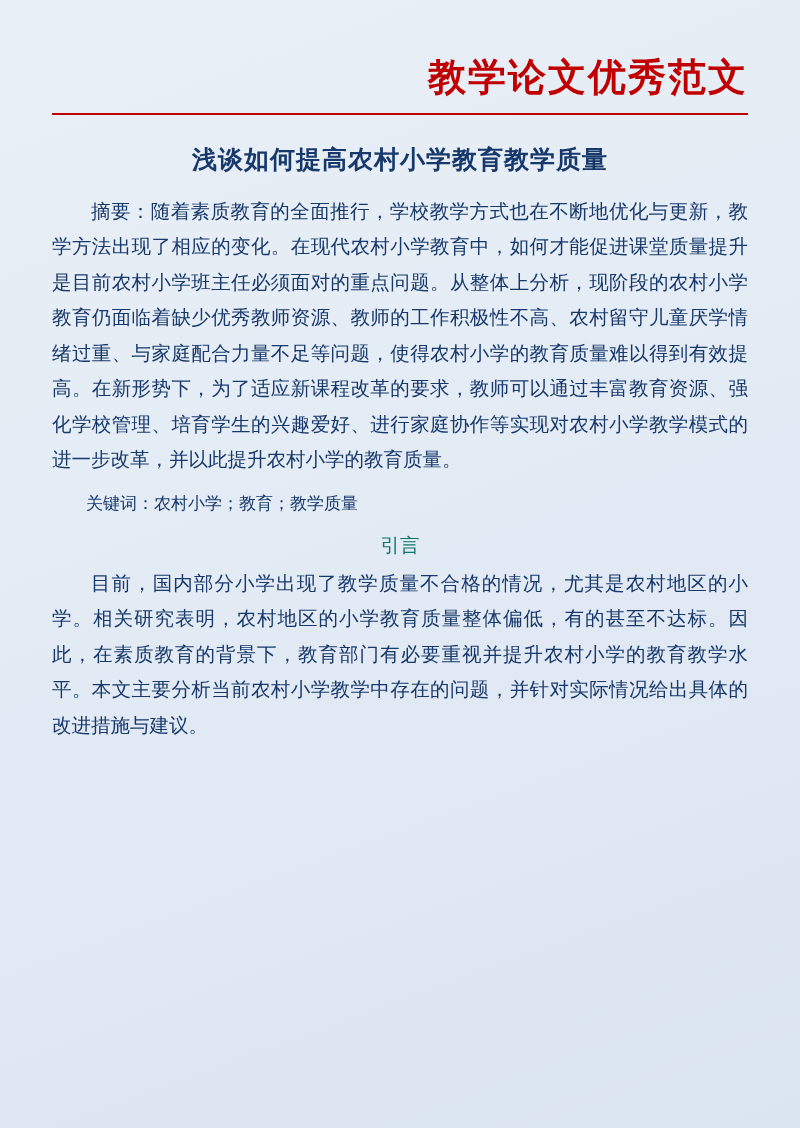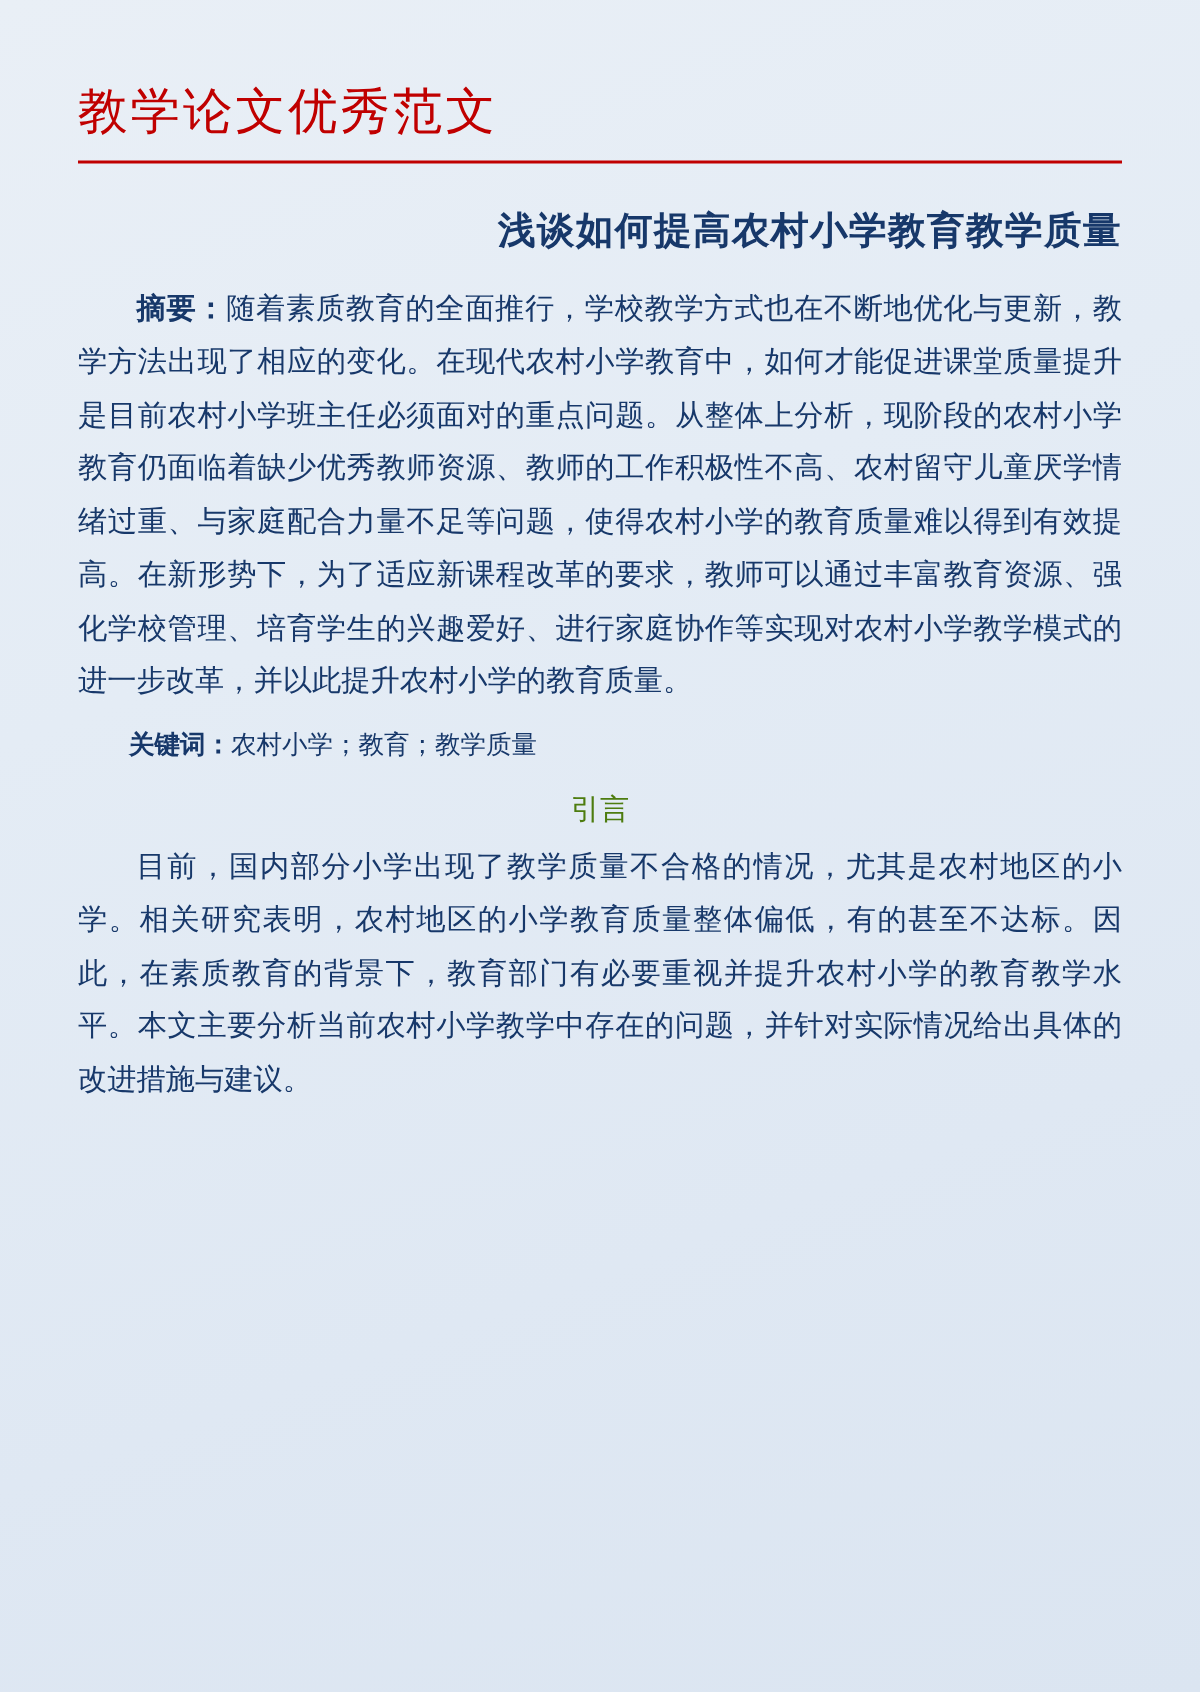--- a/index.html
+++ b/index.html
@@ -15,66 +15,66 @@
     overflow: hidden;
   }
   .page {
     box-sizing: border-box;
     width: 800px;
     height: 1128px;
     padding: 44px 52px 0 52px;
     position: relative;
   }
   .banner-title {
-    text-align: left;
+    text-align: right;
     font-family: "DejaVu Serif", "Liberation Serif", serif;
-    font-weight: normal;
-    font-size: 33px;
+    font-weight: bold;
+    font-size: 38px;
     letter-spacing: 2px;
     color: #c00000;
     margin: 8px 0 10px 0;
   }
   .banner-rule {
     border-top: 2px solid #c00000;
     margin: 0 0 28px 0;
   }
   .doc-title {
-    text-align: right;
+    text-align: center;
     font-weight: bold;
     font-size: 25px;
     letter-spacing: 1px;
     color: #17386a;
     margin: 0 0 18px 0;
   }
   p.body-text {
     font-size: 19.5px;
     line-height: 1.82;
     text-align: justify;
     text-justify: inter-ideograph;
     margin: 0 0 4px 0;
     text-indent: 2em;
     color: #17386a;
   }
   .lead-label {
-    font-weight: bold;
+    font-weight: normal;
     margin-top: 18px;
   }
   .keywords {
     font-size: 17px;
     line-height: 1.82;
     margin: 10px 0 6px 0;
     text-indent: 2em;
     color: #17386a;
   }
   .section-center {
     text-align: center;
     font-size: 19.5px;
     line-height: 1.9;
     margin: 8px 0 2px 0;
-    color: #4d7c0f;
+    color: #0f766e;
   }
   .section-heading {
     font-size: 19.5px;
     font-weight: bold;
     line-height: 1.9;
     margin: 10px 0 2px 0;
     text-indent: 2em;
     color: #17386a;
   }
 </style>

